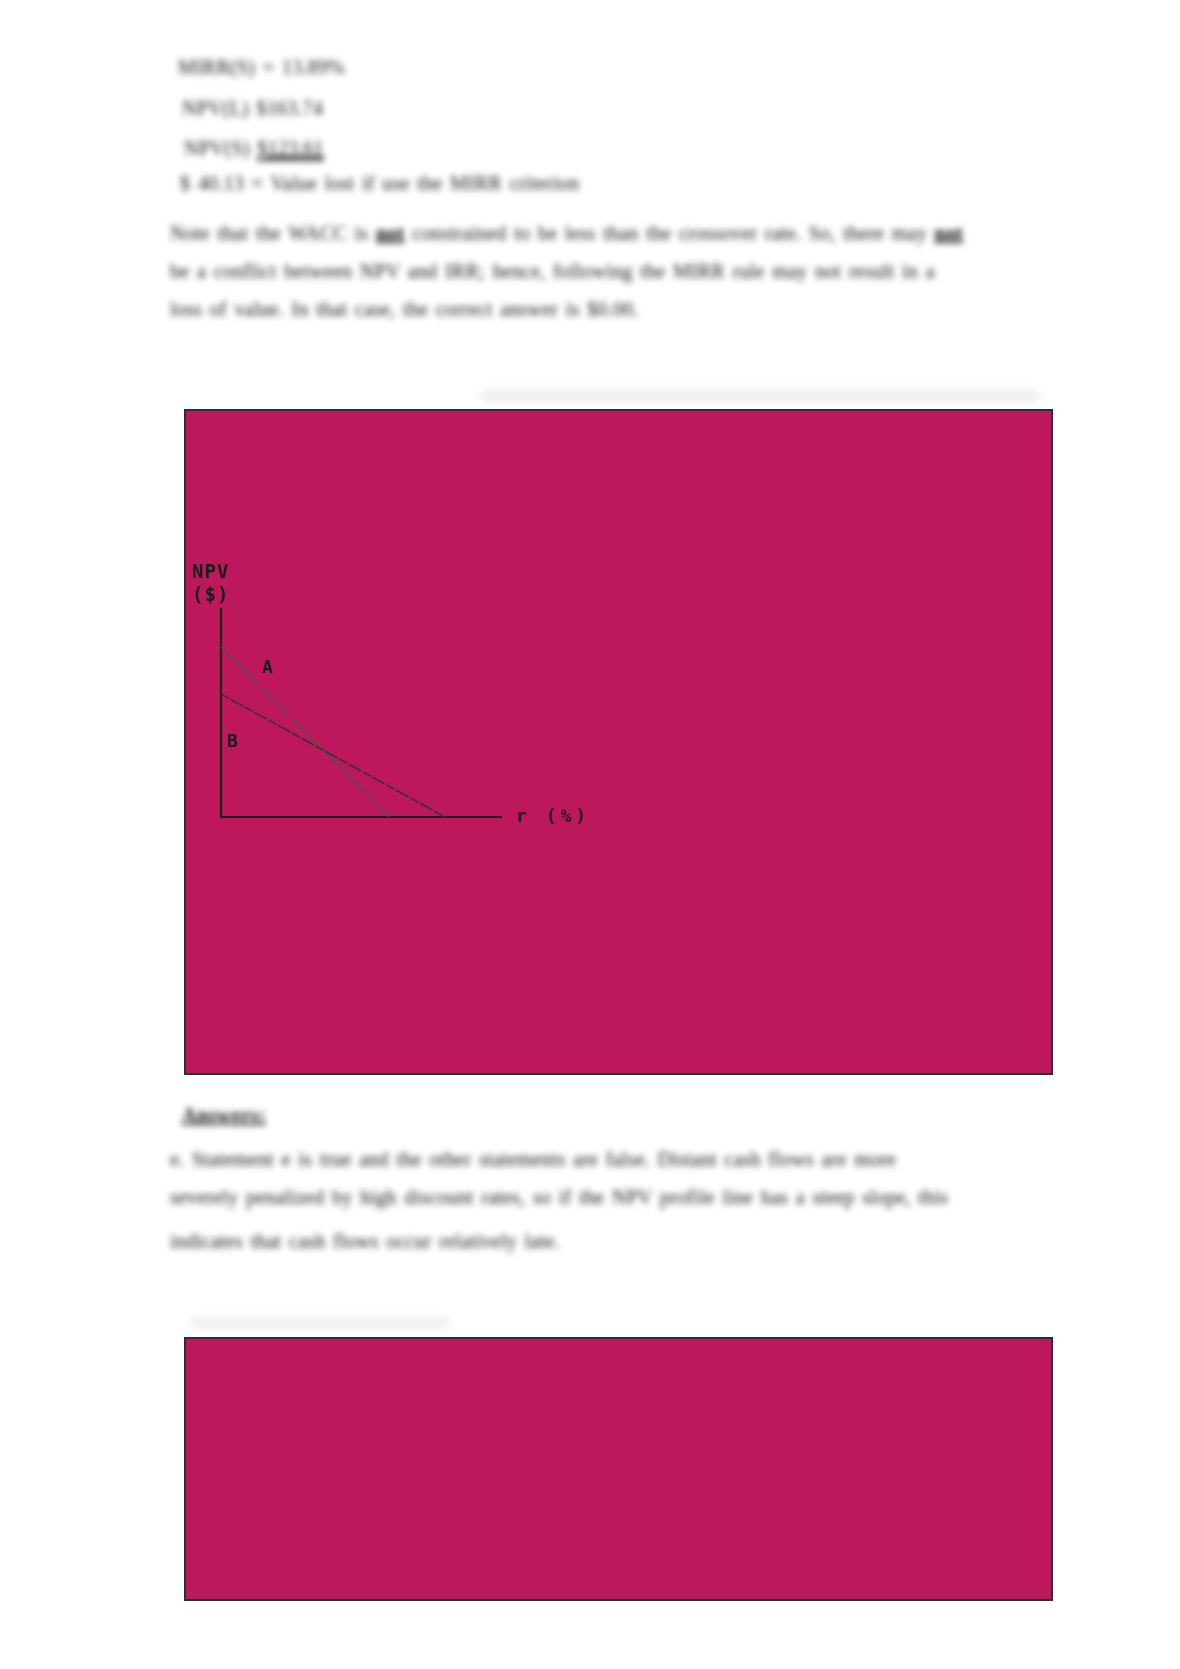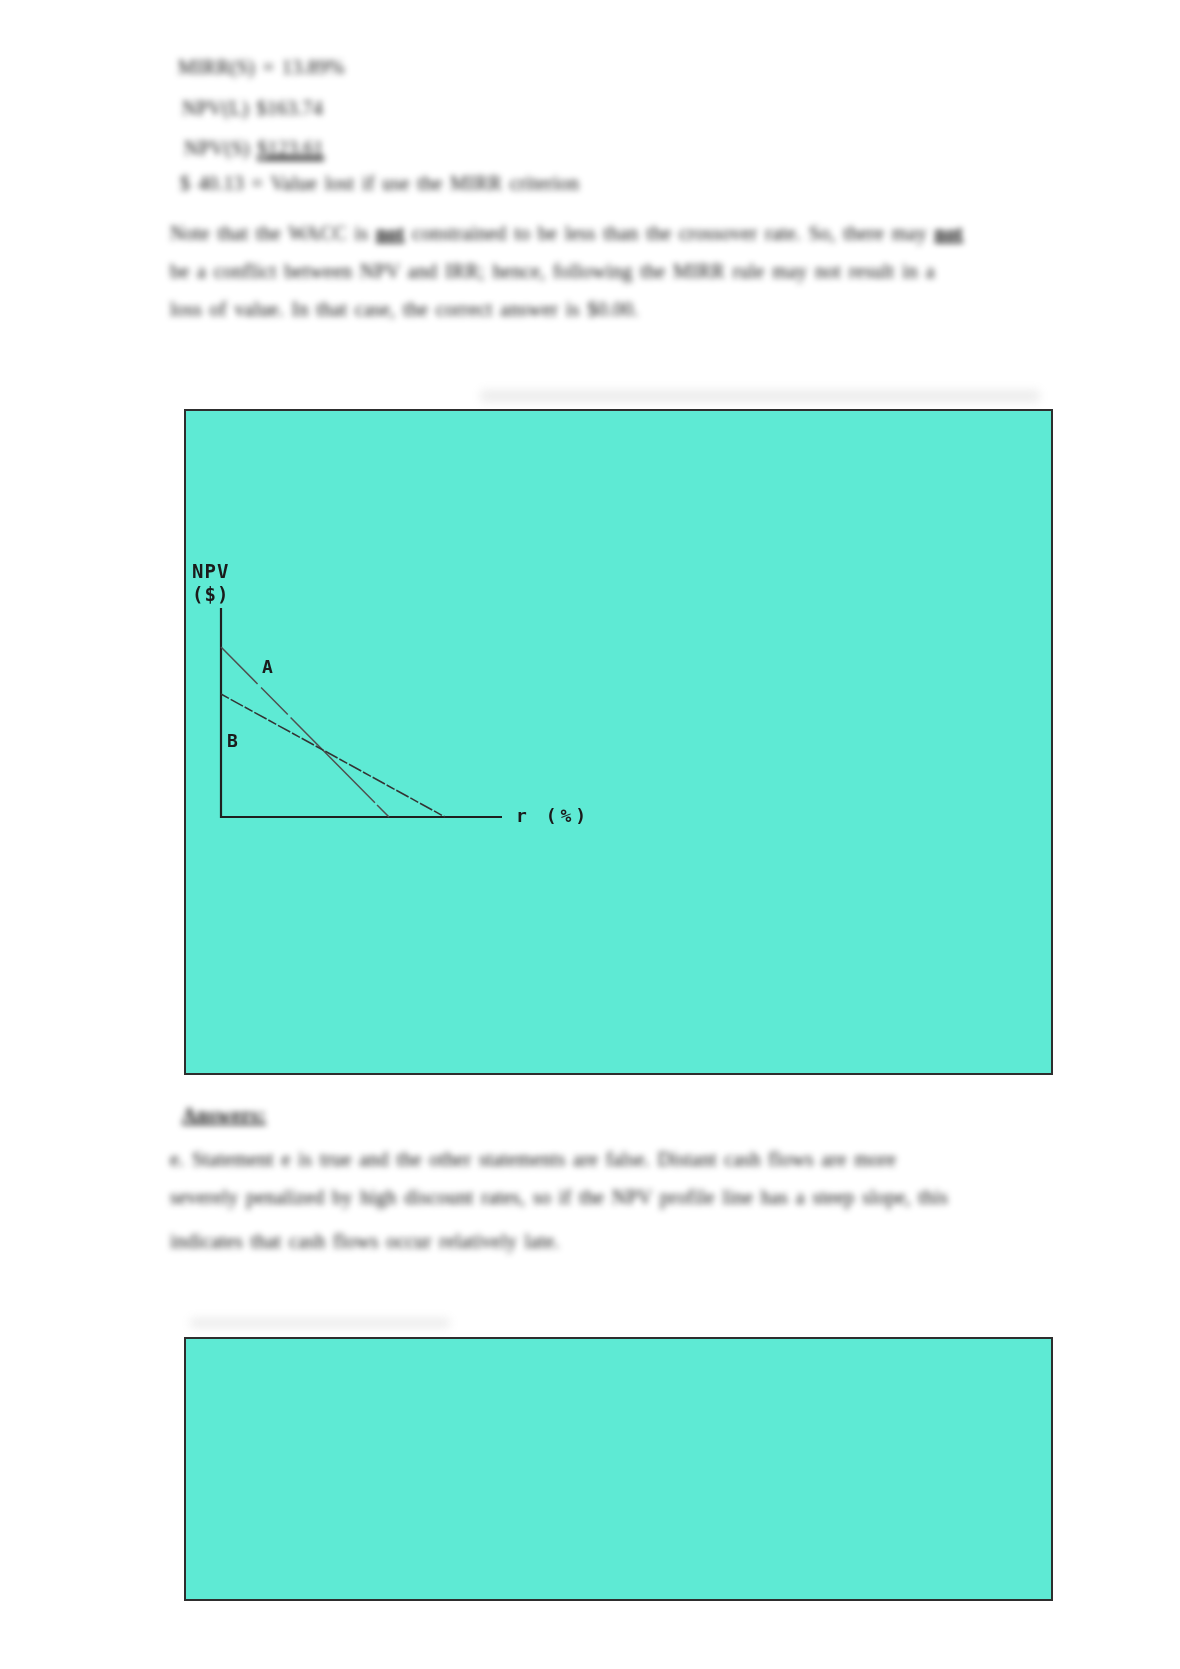--- a/index.html
+++ b/index.html
@@ -20,21 +20,21 @@
     letter-spacing: 0.2px;
     word-spacing: 2.5px;
     filter: blur(3.4px);
   }
   .u-seg { text-decoration: underline; border-bottom: 2px solid #111; }
   .not-seg { font-weight: bold; text-decoration: underline; color: #000; }
   .heading-seg { font-weight: bold; text-decoration: underline; letter-spacing: 0.5px; }
   .figure-box {
     position: absolute;
     border: 2px solid #2e2e2e;
-    background: #5eead4;
+    background: #be185d;
   }
   .figure-box .chart-svg { position: absolute; left: 0; top: 0; filter: blur(0.3px); }
   .smudge {
     position: absolute;
     background: #9a9a9a;
     opacity: 0.18;
     filter: blur(5px);
     border-radius: 4px;
   }
   svg text {

